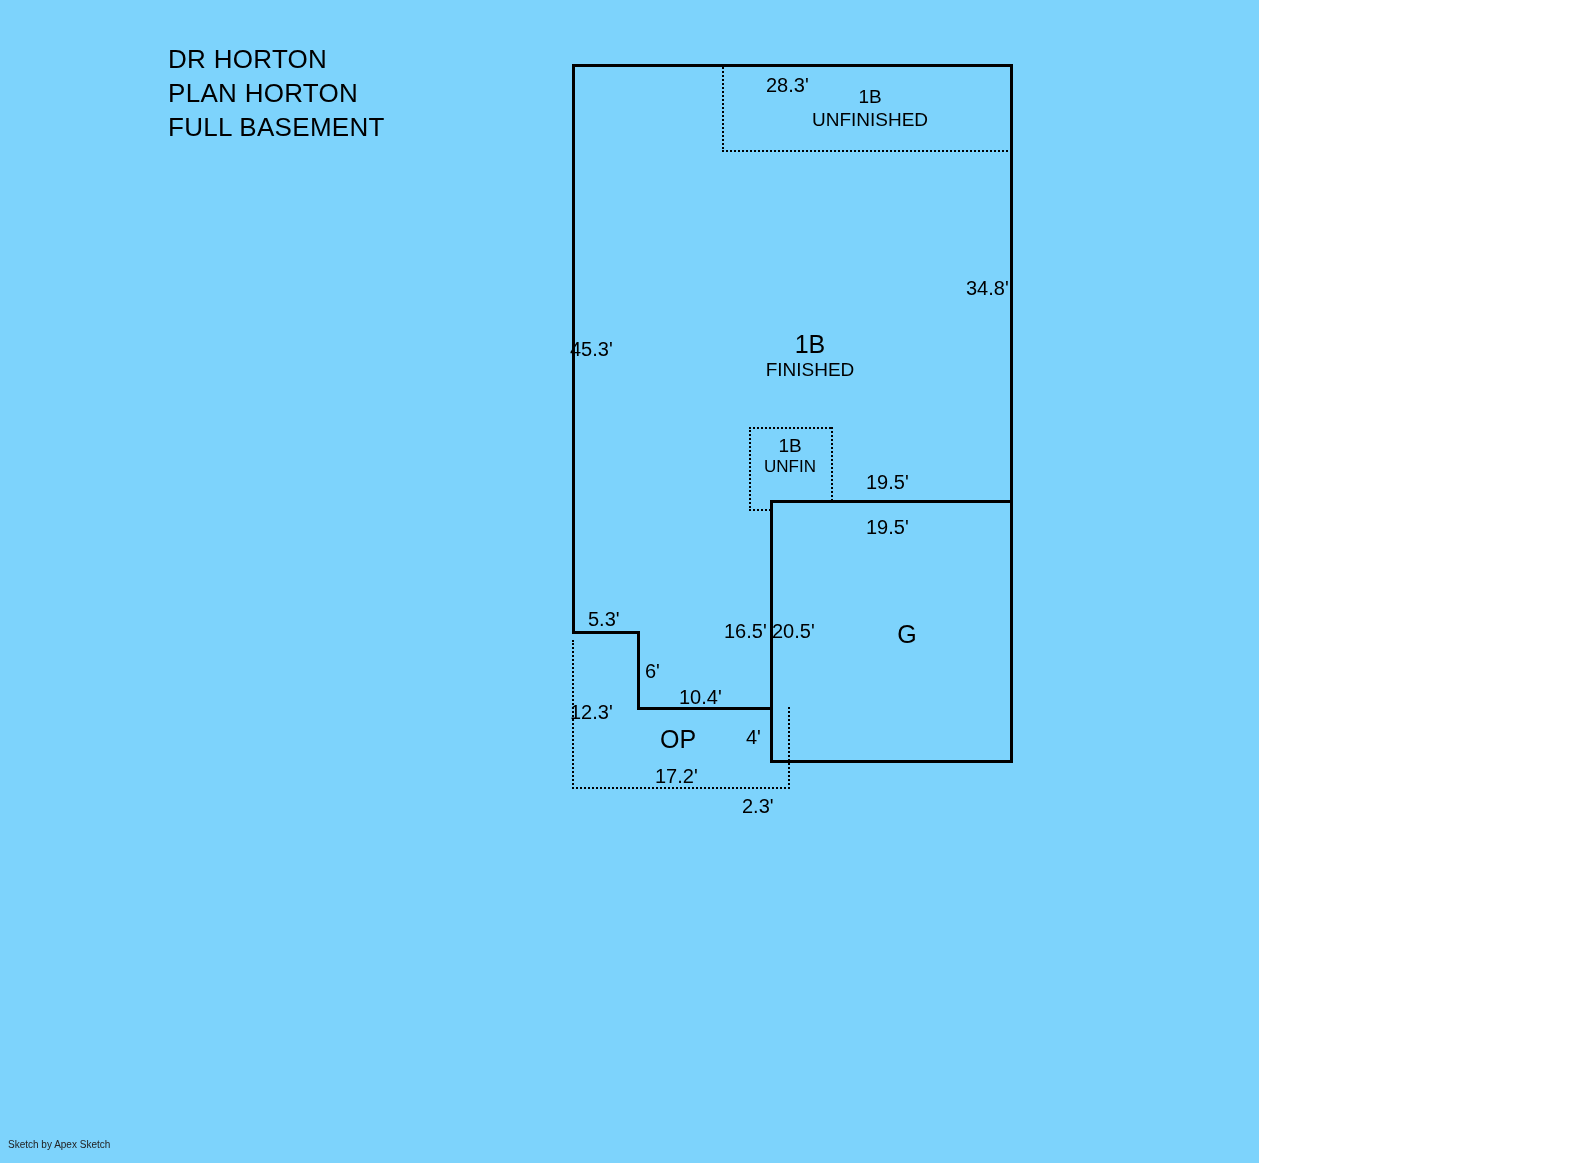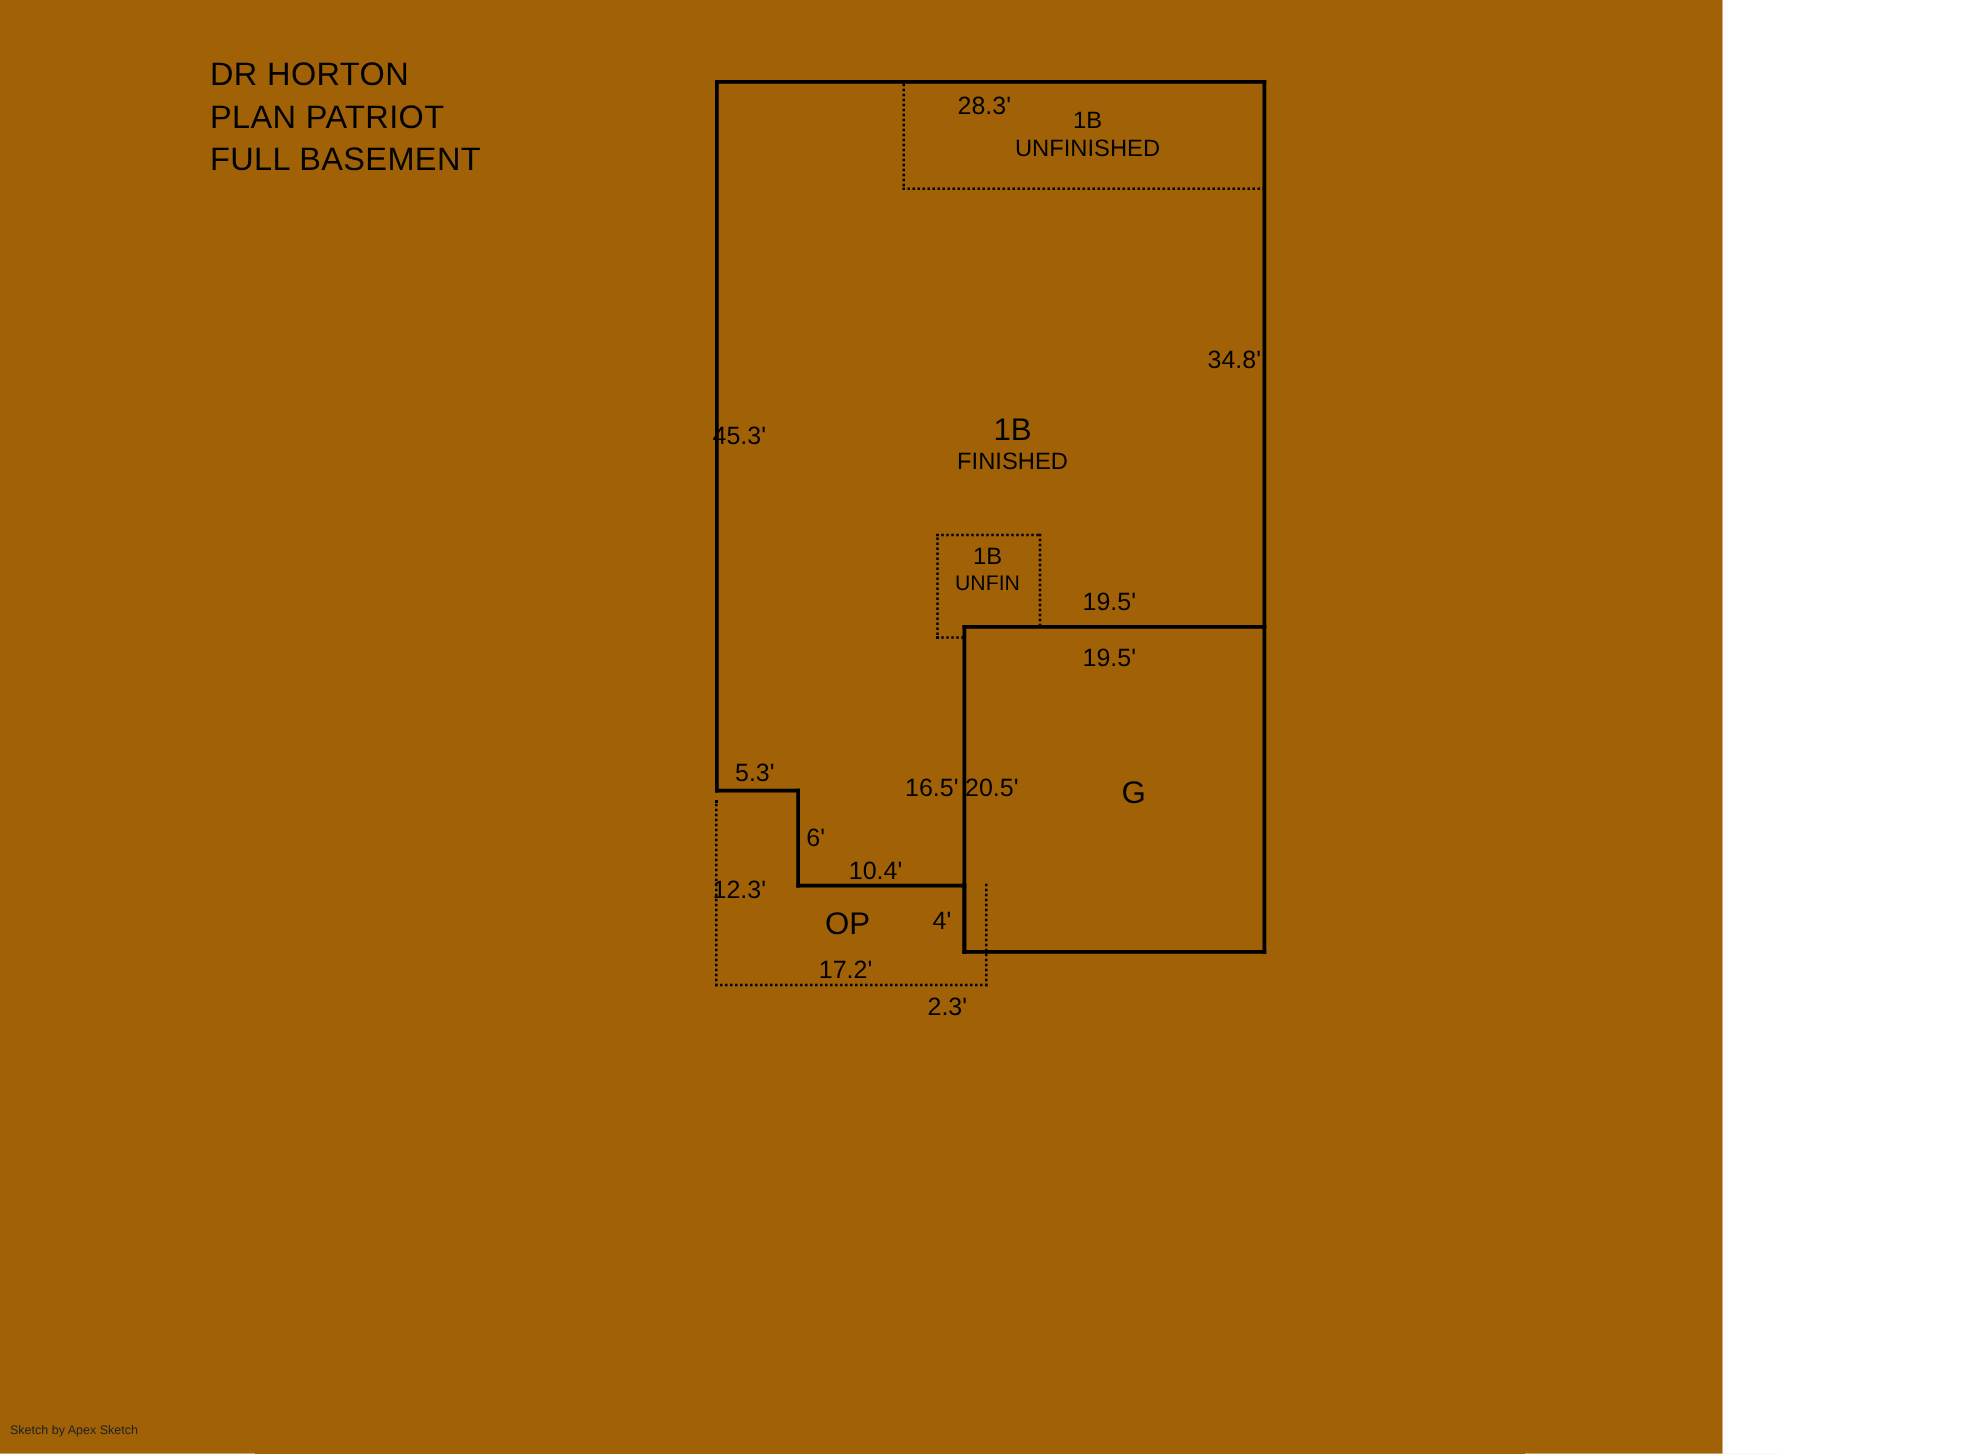--- a/index.html
+++ b/index.html
@@ -6,24 +6,24 @@
     margin: 0;
     padding: 0;
     background: #ffffff;
   }
   body {
     font-family: "Liberation Sans", sans-serif;
     color: #000000;
   }
   #sketch-page {
     position: relative;
-    width: 1378px;
+    width: 1259px;
     height: 1163px;
     overflow: hidden;
-    background: #a16207;
+    background: #7dd3fc;
   }
   .title-block {
     position: absolute;
     left: 168px;
     top: 42px;
     font-size: 26px;
     line-height: 34px;
     letter-spacing: 0.3px;
     white-space: nowrap;
   }
@@ -85,21 +85,21 @@
     white-space: nowrap;
   }
 </style>
 </head>
 <body>
 
 <div id="sketch-page">
 
   <div class="title-block">
     <span class="title-line">DR HORTON</span>
-    <span class="title-line">PLAN PATRIOT</span>
+    <span class="title-line">PLAN HORTON</span>
     <span class="title-line">FULL BASEMENT</span>
   </div>
 
   <div class="solid-line" style="left:572px; top:64px; width:441px; height:3px;"></div>
 
   <div class="solid-line" style="left:572px; top:64px; width:3px; height:570px;"></div>
 
   <div class="solid-line" style="left:1010px; top:64px; width:3px; height:438px;"></div>
 
   <div class="solid-line" style="left:770px; top:500px; width:243px; height:3px;"></div>

